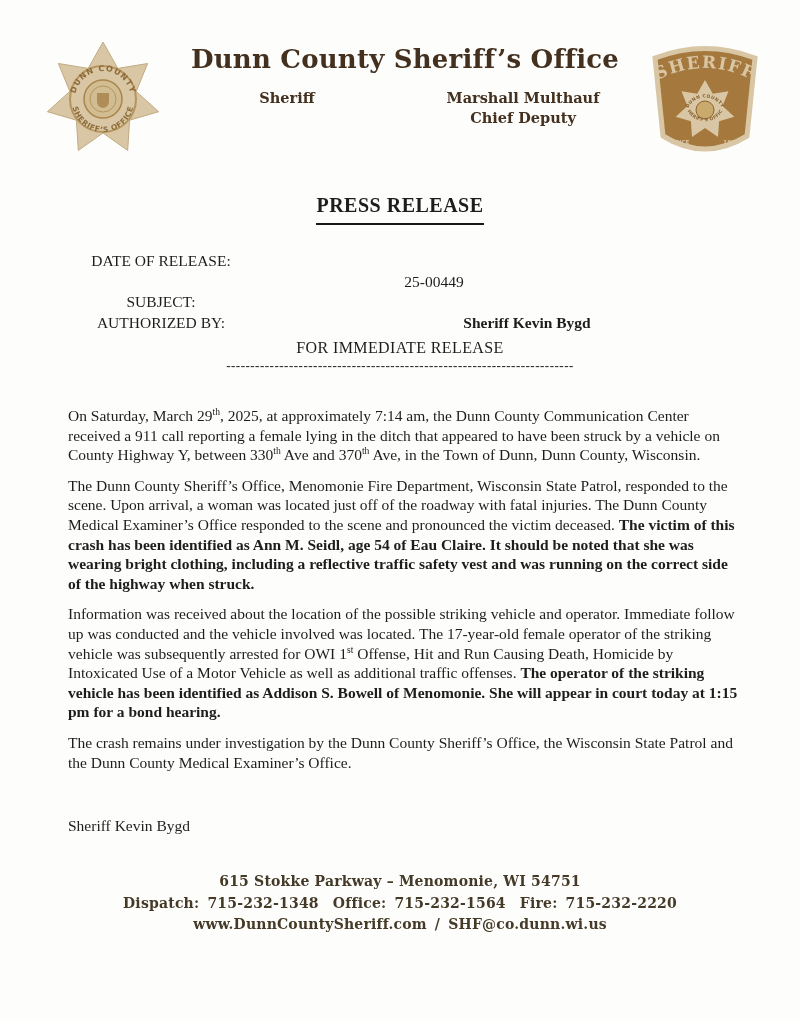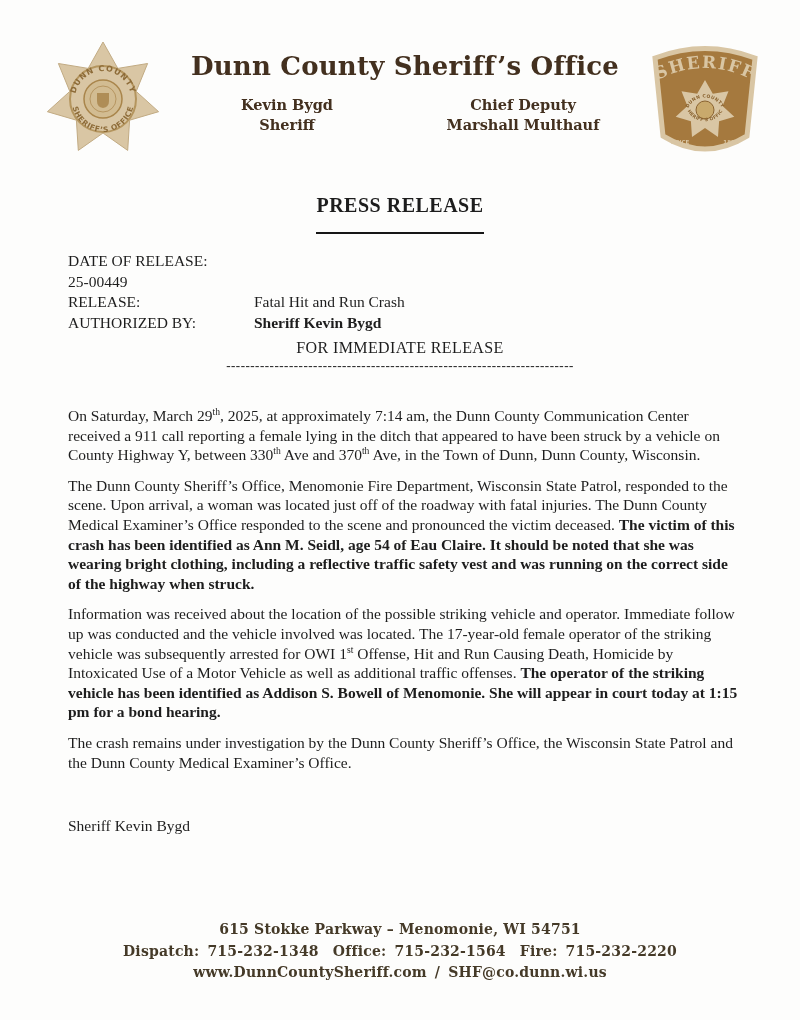--- a/index.html
+++ b/index.html
@@ -15,21 +15,21 @@
   }
   
   .letterhead{
     display:flex;
     align-items:flex-start;
     margin:34px 36px 0 42px;
   }
   .badge-wrap{flex:0 0 auto;}
   .head-center{flex:1 1 auto;padding-top:10px;}
   .agency-title{
-    margin:7px;
+    margin:0;
     text-align:center;
     font-family:"DejaVu Serif",serif;
     font-weight:bold;
     font-size:26px;
     letter-spacing:.2px;
     color:#43301f;
   }
   .names-row{
     display:flex;
     justify-content:space-between;
@@ -44,23 +44,23 @@
     line-height:20px;
     color:#43301f;
   }
   
   .doc-title-wrap{text-align:center;margin-top:24px;}
   .doc-title{
     font-size:20px;
     font-weight:bold;
     letter-spacing:.5px;
     border-bottom:2px solid #161616;
-    padding-bottom:16px;
-  }
-  .meta{margin:34px 0 0 68px;font-size:15.5px;}
+    padding-bottom:7px;
+  }
+  .meta{margin:34px 0 0 68px;font-size:15.5px;text-align:center;}
   .meta-row{display:flex;line-height:20.5px;}
   .meta-label{width:186px;flex:0 0 auto;}
   .meta-value{flex:1 1 auto;}
   .immediate{
     text-align:center;
     margin-top:6px;
     font-size:16px;
     letter-spacing:.4px;
   }
   .dashes{
@@ -78,21 +78,21 @@
     font-size:15.5px;
     line-height:19.6px;
   }
   .body-text sup{font-size:.62em;line-height:0;}
   .signature{
     margin:45px 0 0 68px;
     font-size:15.5px;
   }
   
   .page-footer{
-    margin-top:84px;
+    margin-top:36px;
     text-align:center;
     font-family:"DejaVu Serif",serif;
     font-weight:bold;
     font-size:14px;
     line-height:21.5px;
     color:#453a28;
     letter-spacing:.2px;
   }
   .page-footer .gap{display:inline-block;width:14px;}
   .page-footer .gap-sm{display:inline-block;width:8px;}
@@ -121,26 +121,25 @@
         <text font-family="DejaVu Sans, sans-serif" font-size="7.5" font-weight="bold" fill="#8d6b38" letter-spacing="0.5">
           <textPath href="#arcBotL" startOffset="50%" text-anchor="middle">SHERIFF’S OFFICE</textPath>
         </text>
       </svg>
     </div>
 
     <div class="head-center">
       <h1 class="agency-title">Dunn County Sheriff’s Office</h1>
       <div class="names-row">
         <div class="name-block">
-          <div>Kevin Bygd</div>
           <div>Sheriff</div>
         </div>
         <div class="name-block">
+          <div>Marshall Multhauf</div>
           <div>Chief Deputy</div>
-          <div>Marshall Multhauf</div>
         </div>
       </div>
     </div>
 
     <div class="badge-wrap">
       <svg width="118" height="132" viewBox="0 0 118 132">
         <defs>
           <path id="patchBanner" d="M 16,44 Q 59,24 102,44" fill="none"></path>
           <path id="arcTopP" d="M 42,74 A 19,19 0 0 1 76,74" fill="none"></path>
           <path id="arcBotP" d="M 41,76 A 20,20 0 0 0 77,76" fill="none"></path>
@@ -168,22 +167,21 @@
   </div>
 
   <div class="meta">
     <div class="meta-row">
       <span class="meta-label">DATE OF RELEASE:</span>
     </div>
     <div class="meta-row">
       <span class="meta-value"><span>25-00449</span></span>
     </div>
     <div class="meta-row">
-      <span class="meta-label">RELEASE:</span>
-      <span class="meta-value"><span>Fatal Hit and Run Crash</span></span>
+      <span class="meta-label">SUBJECT:</span>
     </div>
     <div class="meta-row">
       <span class="meta-label">AUTHORIZED BY:</span>
       <span class="meta-value"><span style="font-weight: bold;">Sheriff Kevin Bygd</span></span>
     </div>
   </div>
 
   <div class="immediate">FOR IMMEDIATE RELEASE</div>
   <div class="dashes">------------------------------------------------------------------------</div>
 

